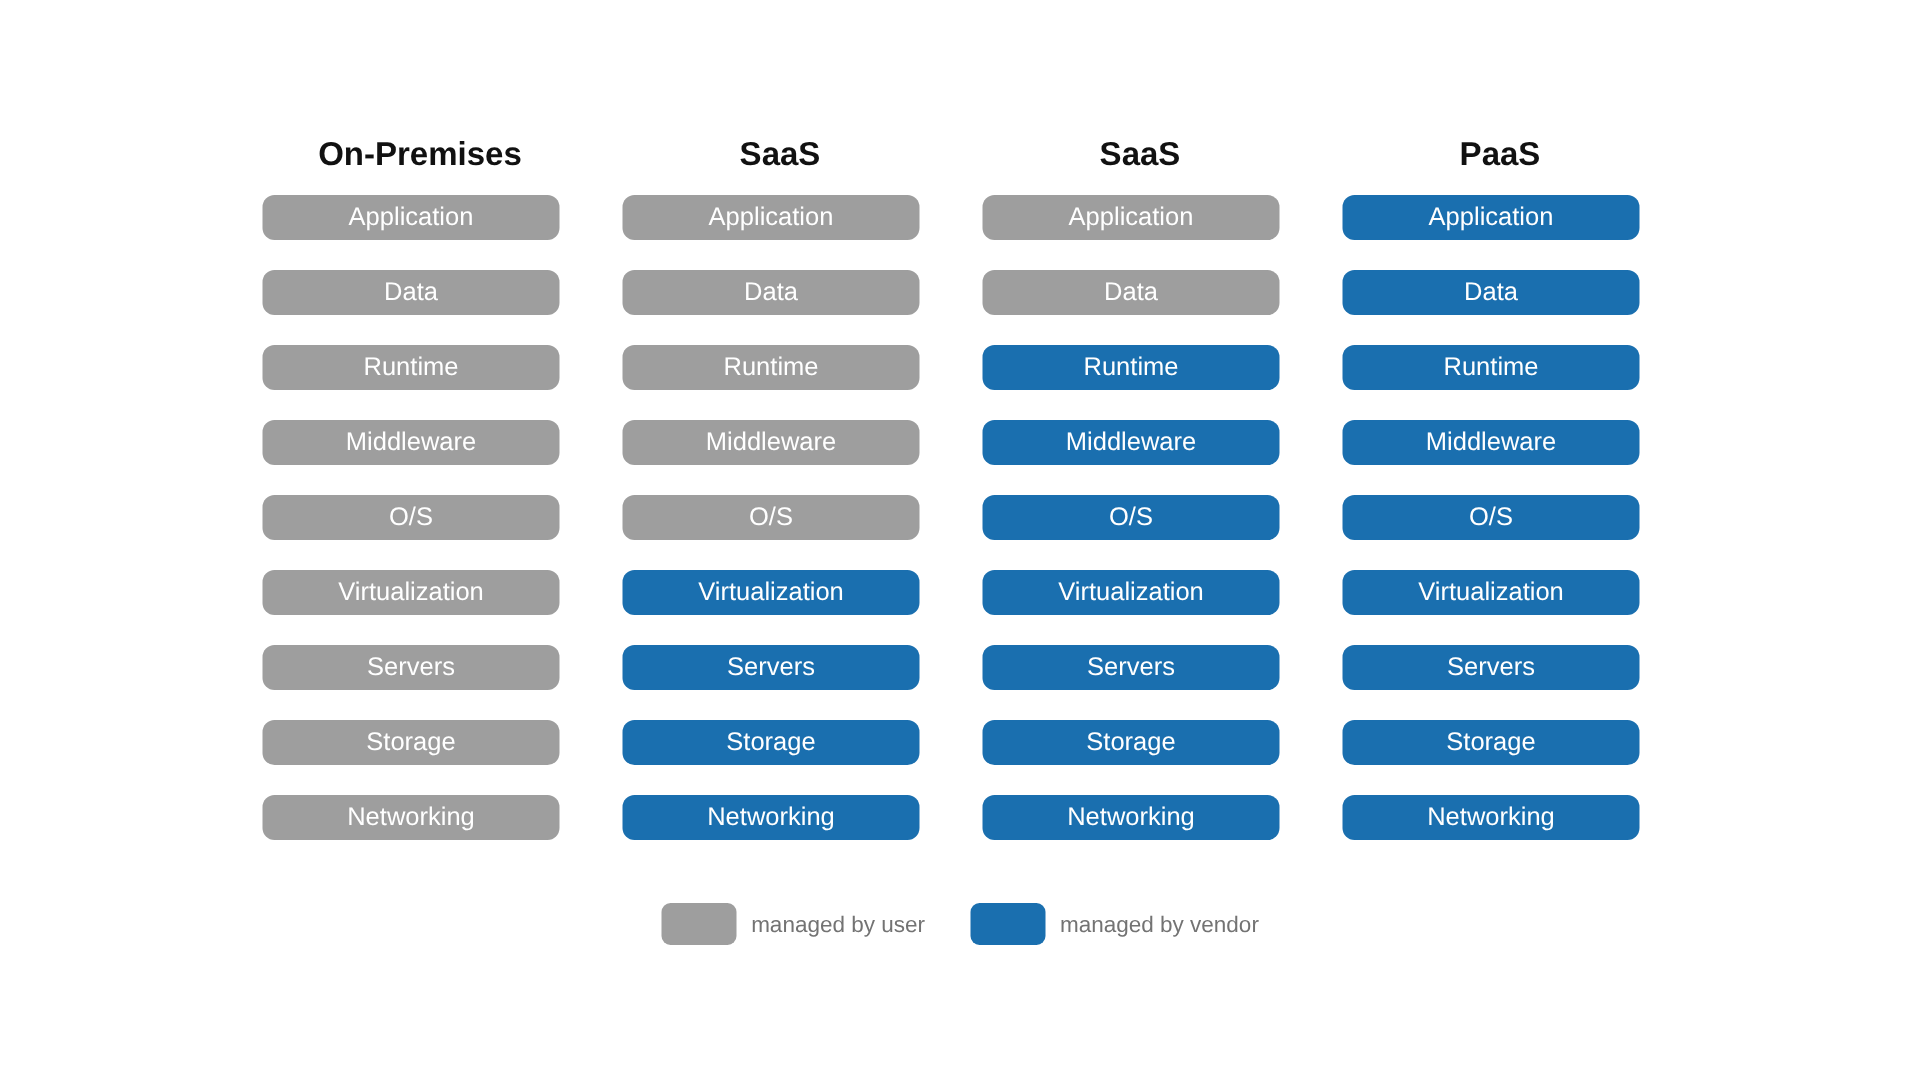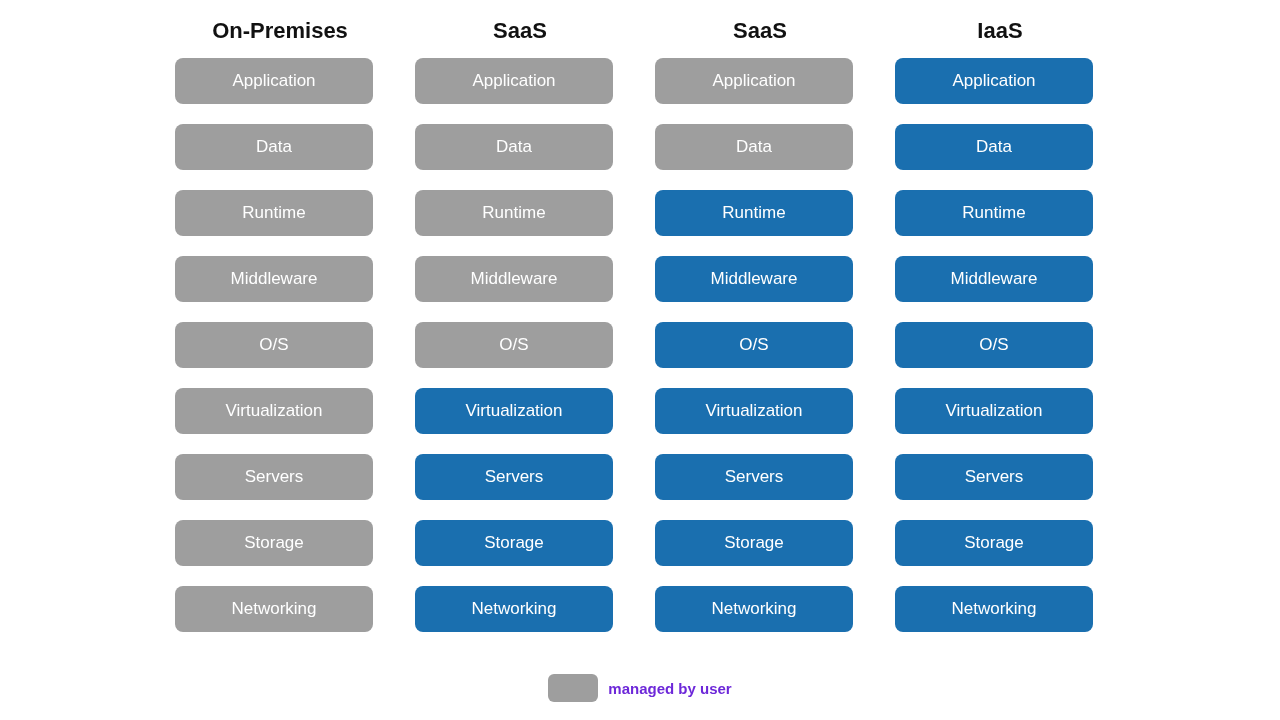--- a/index.html
+++ b/index.html
@@ -36,21 +36,21 @@
     }
     .column-header {
       font-size: 22px;
       font-weight: 700;
       color: #111111;
       margin-bottom: 14px;
       text-align: center;
     }
     .tier-btn {
       width: 198px;
-      height: 46px;
+      height: 30px;
       border-radius: 8px;
       border: none;
       font-size: 17px;
       font-weight: 500;
       color: #ffffff;
       display: flex;
       align-items: center;
       justify-content: center;
       margin-bottom: 20px;
       cursor: default;
@@ -82,22 +82,22 @@
       border-radius: 6px;
     }
     .legend-box.user {
       background-color: #9e9e9e;
     }
     .legend-box.vendor {
       background-color: #1a6faf;
     }
     .legend-label {
       font-size: 15px;
-      font-weight: 700;
-      color: #6d28d9;
+      font-weight: 400;
+      color: #737373;
     }
   </style>
 </head>
 <body>
 
 <div class="diagram-container">
   <div class="columns-wrapper" id="columns-wrapper">
       <div class="column">
         <div class="column-header">On-Premises</div>
         <div class="tier-btn user">Application</div>
@@ -128,31 +128,35 @@
         <div class="tier-btn user">Data</div>
         <div class="tier-btn vendor">Runtime</div>
         <div class="tier-btn vendor">Middleware</div>
         <div class="tier-btn vendor">O/S</div>
         <div class="tier-btn vendor">Virtualization</div>
         <div class="tier-btn vendor">Servers</div>
         <div class="tier-btn vendor">Storage</div>
         <div class="tier-btn vendor">Networking</div>
       </div>
       <div class="column">
-        <div class="column-header">IaaS</div>
+        <div class="column-header">PaaS</div>
         <div class="tier-btn vendor">Application</div>
         <div class="tier-btn vendor">Data</div>
         <div class="tier-btn vendor">Runtime</div>
         <div class="tier-btn vendor">Middleware</div>
         <div class="tier-btn vendor">O/S</div>
         <div class="tier-btn vendor">Virtualization</div>
         <div class="tier-btn vendor">Servers</div>
         <div class="tier-btn vendor">Storage</div>
         <div class="tier-btn vendor">Networking</div>
       </div>
     </div>
   <div class="legend">
     <div class="legend-item">
       <div class="legend-box user"></div>
       <span class="legend-label">managed by user</span>
     </div>
+    <div class="legend-item">
+      <div class="legend-box vendor"></div>
+      <span class="legend-label">managed by vendor</span>
+    </div>
   </div>
 </div>
 
 </body></html>

